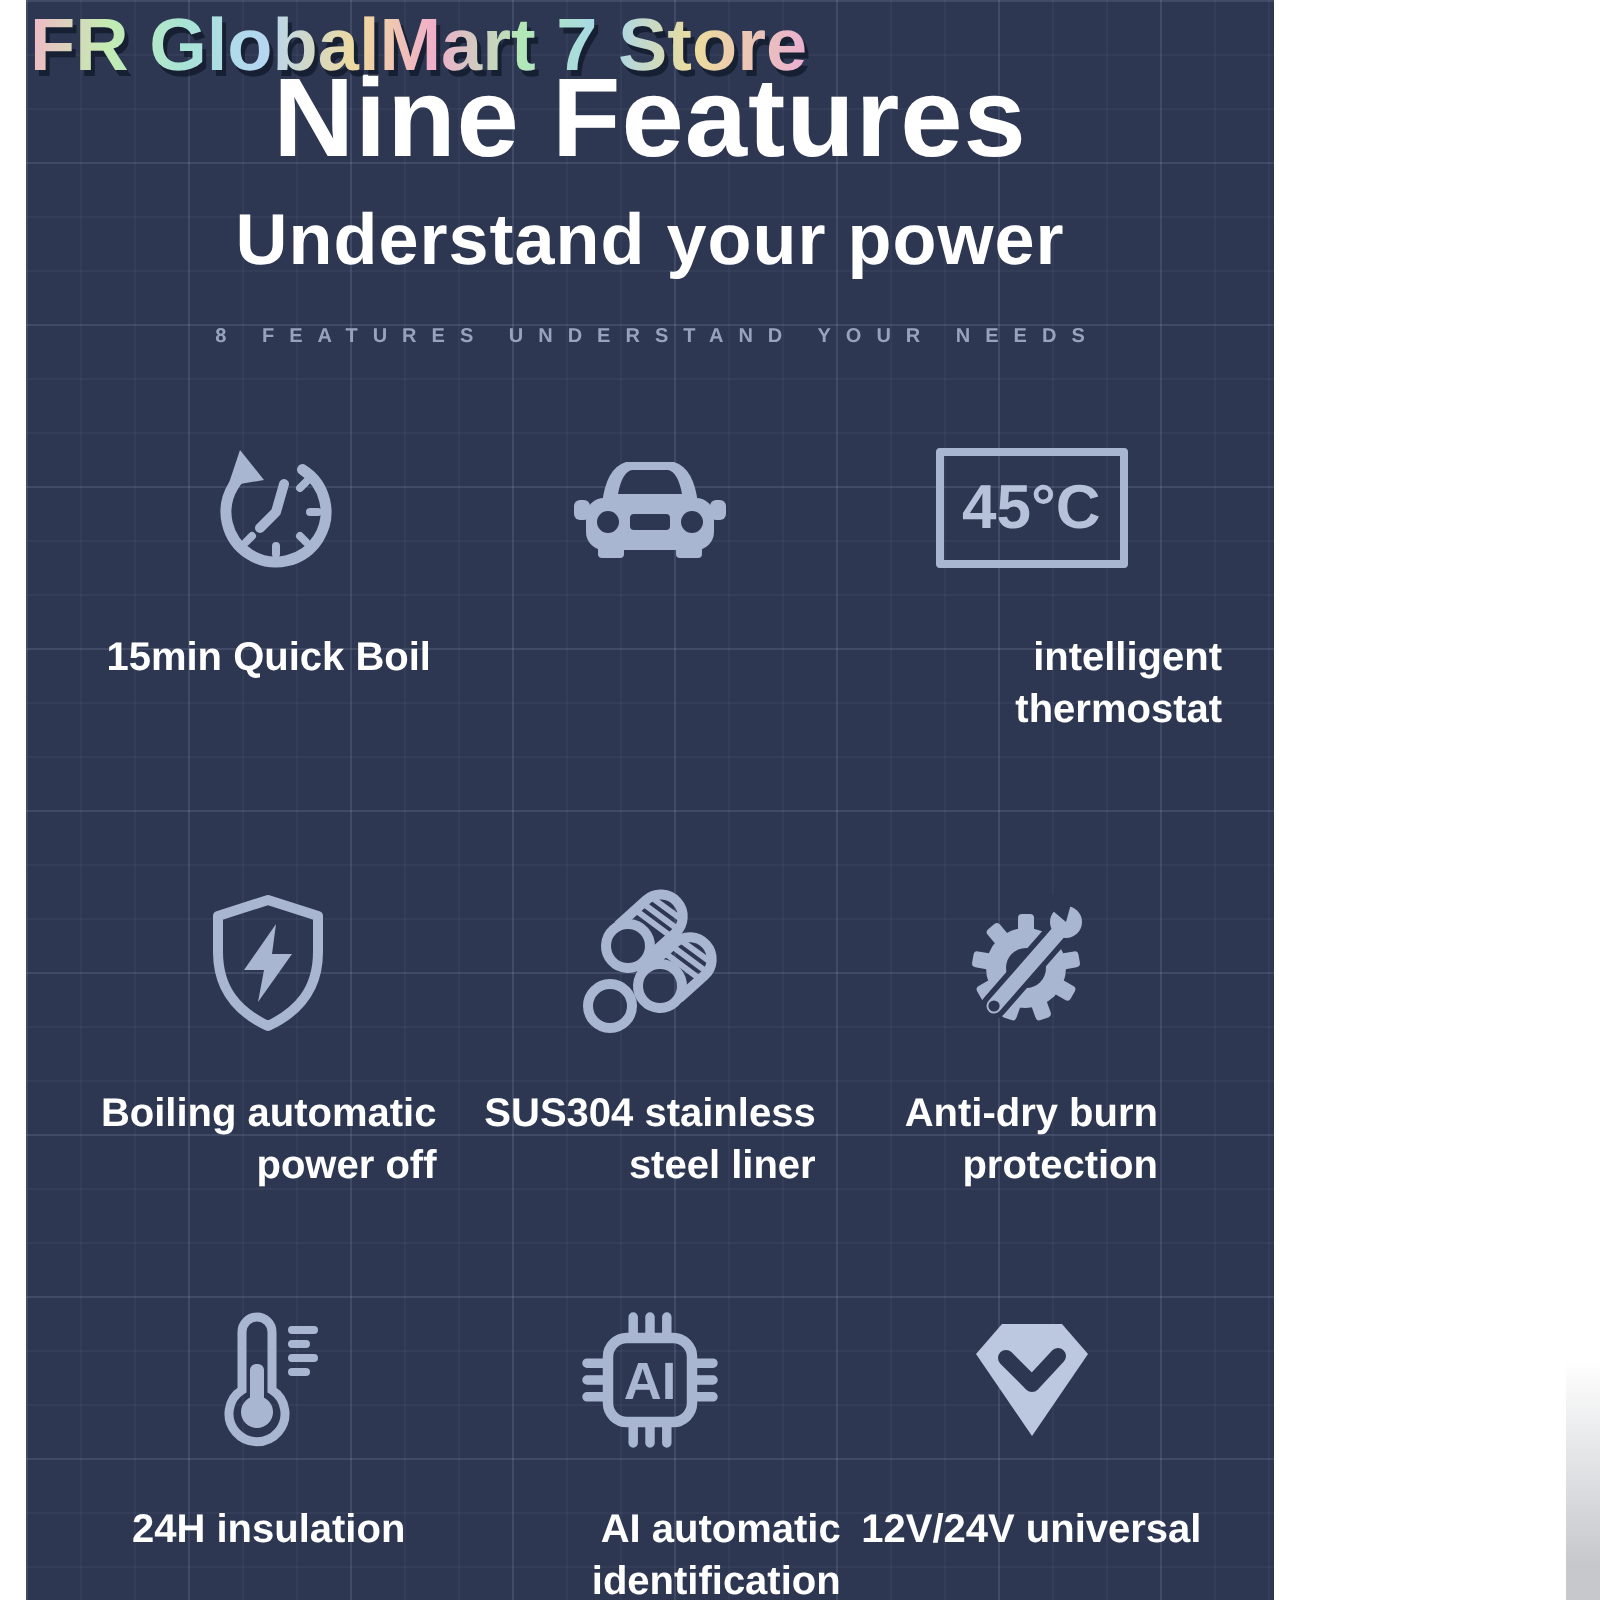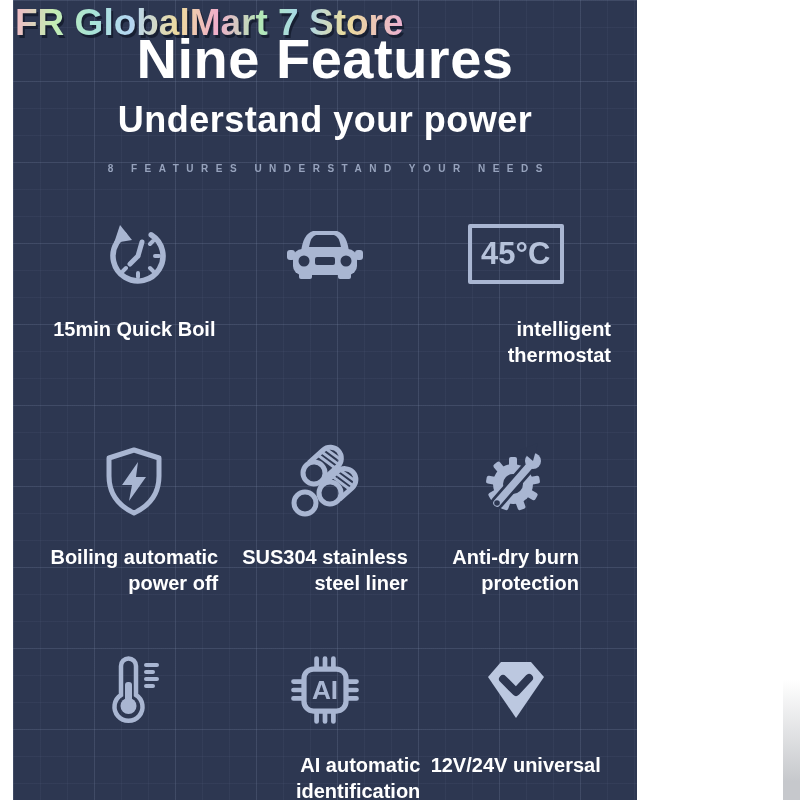--- a/index.html
+++ b/index.html
@@ -185,20 +185,21 @@
 
         <div class="cell">
           <div class="icon-slot">
             <svg width="80" height="80" viewBox="0 0 80 80">
               <path d="M27 16 A7.5 7.5 0 0 1 42 16 V45 A14 14 0 1 1 27 45 Z" fill="none" stroke="#a9b6d2" stroke-width="4.5"></path>
               <circle cx="34.5" cy="56" r="8" fill="#a9b6d2"></circle>
               <rect x="31" y="32" width="7" height="22" rx="3" fill="#a9b6d2"></rect>
               <path d="M52 15 H63 M52 22 H59 M52 29 H63 M52 36 H59" fill="none" stroke="#a9b6d2" stroke-width="4" stroke-linecap="round"></path>
             </svg>
           </div>
+          <div class="label">24H insulation</div>
         </div>
 
         <div class="cell">
           <div class="icon-slot">
             <svg width="84" height="84" viewBox="0 0 80 80">
               <rect x="20" y="20" width="40" height="40" rx="9" fill="none" stroke="#a9b6d2" stroke-width="5"></rect>
               <g fill="none" stroke="#a9b6d2" stroke-width="4.5" stroke-linecap="round">
                 <path d="M32 10 V18 M40 10 V18 M48 10 V18"></path>
                 <path d="M32 62 V70 M40 62 V70 M48 62 V70"></path>
                 <path d="M10 32 H18 M10 40 H18 M10 48 H18"></path>

